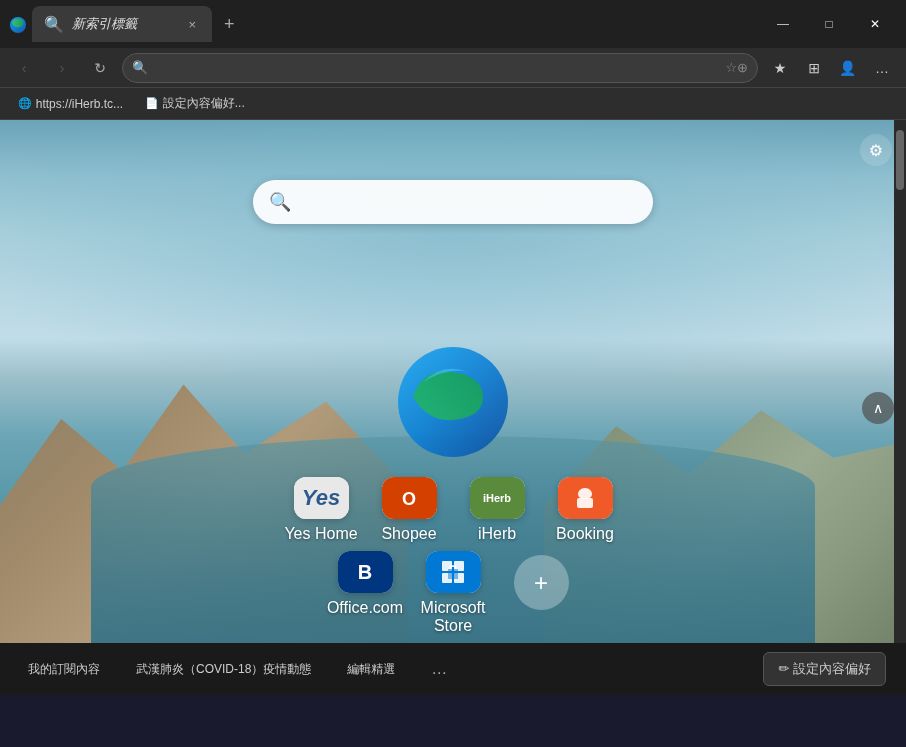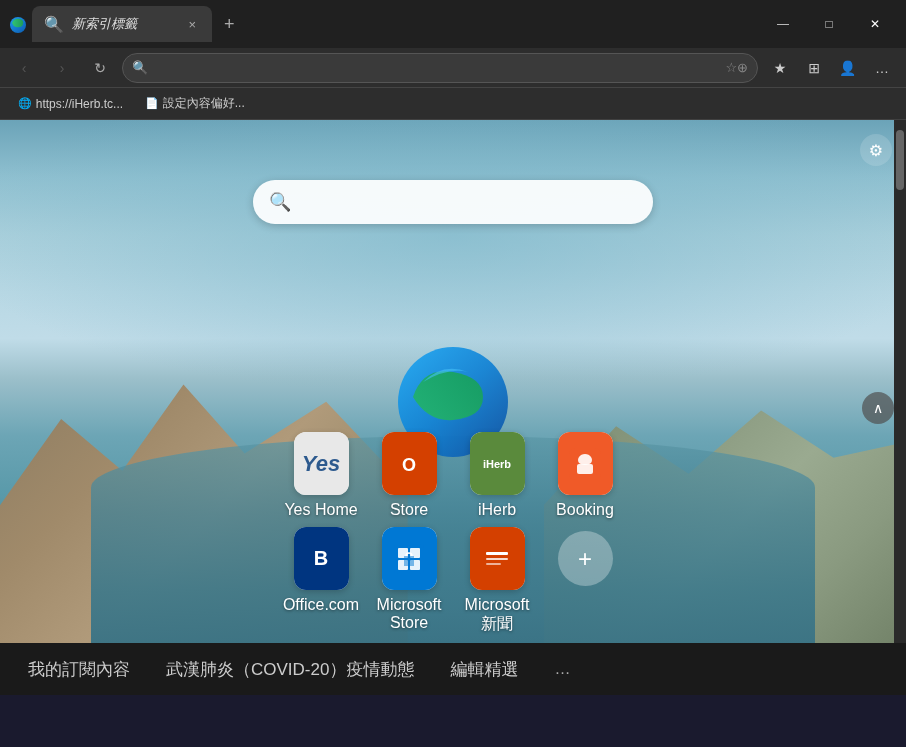--- a/index.html
+++ b/index.html
@@ -348,21 +348,21 @@
     .quick-item {
       display: flex;
       flex-direction: column;
       align-items: center;
       gap: 6px;
       cursor: pointer;
       width: 80px;
     }
     .quick-icon-box {
       width: 55px;
-      height: 63px;
+      height: 42px;
       background: rgba(255,255,255,0.85);
       border-radius: 12px;
       display: flex;
       align-items: flex-end;
       justify-content: center;
       box-shadow: 0 2px 6px rgba(0,0,0,0.2);
       overflow: hidden;
     }
     .quick-label {
       color: white;
@@ -474,21 +474,21 @@
       right: 0;
       height: 52px;
       background: #1a1a1a;
       display: flex;
       align-items: center;
       padding: 0 20px;
       gap: 20px;
     }
     .bottom-link {
       color: #ccc;
-      font-size: 17px;
+      font-size: 12px;
       cursor: pointer;
       padding: 6px 8px;
       border-radius: 4px;
       white-space: nowrap;
     }
     .bottom-dots {
       color: #aaa;
       font-size: 16px;
       cursor: pointer;
       padding: 4px 8px;
@@ -655,21 +655,21 @@
       </div>
       <div class="quick-item">
         <div class="quick-icon-box">
           <div class="office-icon">
             <svg width="30" height="30" viewBox="0 0 30 30">
               <rect x="2" y="2" width="26" height="26" rx="4" fill="#d44000"></rect>
               <text x="15" y="22" text-anchor="middle" fill="white" font-size="18" font-weight="bold">O</text>
             </svg>
           </div>
         </div>
-        <span class="quick-label">Store</span>
+        <span class="quick-label">Shopee</span>
       </div>
       <div class="quick-item">
         <div class="quick-icon-box">
           <div class="iherb-icon">iHerb</div>
         </div>
         <span class="quick-label">iHerb</span>
       </div>
       <div class="quick-item">
         <div class="quick-icon-box">
           <div class="shopee-icon">
@@ -701,44 +701,34 @@
               <rect x="4" y="16" width="10" height="10" rx="1" fill="white" opacity="0.9"></rect>
               <rect x="16" y="16" width="10" height="10" rx="1" fill="white" opacity="0.9"></rect>
 
               <path d="M10 12 L10 22 L20 22 L20 12 Z" fill="#0078d4" opacity="0.5"></path>
               <path d="M12 12 Q12 9 15 9 Q18 9 18 12" fill="none" stroke="white" stroke-width="1.5"></path>
             </svg>
           </div>
         </div>
         <span class="quick-label">Microsoft Store</span>
       </div>
-      <div class="quick-item">
-        <div class="quick-icon-box">
-          <div class="msnews-icon">
-            <svg width="30" height="30" viewBox="0 0 30 30">
-              <rect width="30" height="30" rx="4" fill="#d44000"></rect>
-              <rect x="4" y="8" width="22" height="3" rx="1" fill="white"></rect>
-              <rect x="4" y="14" width="22" height="2" rx="1" fill="white" opacity="0.8"></rect>
-              <rect x="4" y="19" width="15" height="2" rx="1" fill="white" opacity="0.6"></rect>
-            </svg>
-          </div>
-        </div>
-        <span class="quick-label">Microsoft 新聞</span>
-      </div>
 
       <div class="quick-item">
         <div class="add-btn">+</div>
         <span class="quick-label"></span>
       </div>
     </div>
   </div>
 
   <div class="scrollbar">
     <div class="scrollbar-thumb"></div>
   </div>
 
   <div class="bottom-bar">
     <span class="bottom-link">我的訂閱內容</span>
-    <span class="bottom-link">武漢肺炎（COVID-20）疫情動態</span>
+    <span class="bottom-link">武漢肺炎（COVID-18）疫情動態</span>
     <span class="bottom-link">編輯精選</span>
     <span class="bottom-dots">…</span>
+    <div class="bottom-right">
+      <button class="settings-content-btn">✏ 設定內容偏好</button>
+    </div>
   </div>
 </div>
 
 </body></html>

